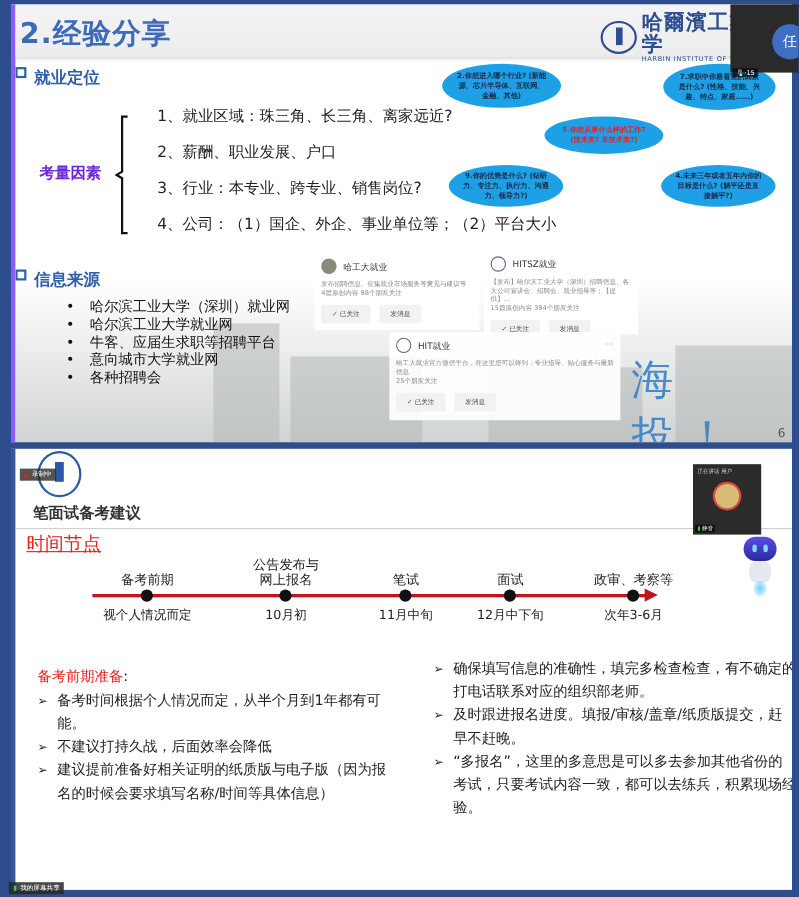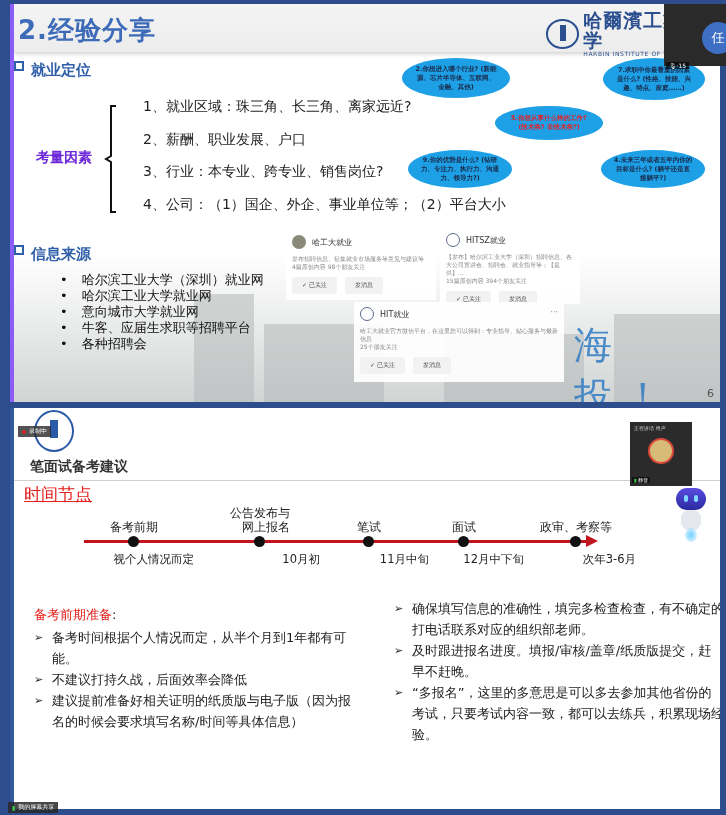--- a/index.html
+++ b/index.html
@@ -60,21 +60,21 @@
   .s2-logo::after { content: ""; position: absolute; left: 14px; top: 8px; width: 8px; height: 18px; background: #2b5aa8; }
   .rec-badge { position: absolute; left: 4px; top: 18px; background: rgba(40,40,40,0.8); color: #fff; font-size: 6px; padding: 1px 4px; display: flex; align-items: center; gap: 3px; }
   .rec-dot { width: 4px; height: 4px; background: #e02020; border-radius: 50%; }
   .s2-title { position: absolute; left: 16px; top: 50px; font-size: 14px; font-weight: bold; color: #333; }
   .s2-divider { position: absolute; left: 0; top: 72px; width: 100%; height: 1px; background: #cfcfcf; }
   .s2-subtitle { position: absolute; left: 10px; top: 75px; font-size: 17px; color: #e3201c; text-decoration: underline; }
 
   .timeline { position: absolute; left: 70px; top: 98px; width: 520px; height: 70px; }
   .tl-line { position: absolute; left: 0; top: 34px; width: 505px; height: 3px; background: #c0141e; }
   .tl-arrow { position: absolute; left: 502px; top: 29px; width: 0; height: 0; border-left: 12px solid #c0141e; border-top: 6.5px solid transparent; border-bottom: 6.5px solid transparent; }
-  .tl-node { position: absolute; top: 0; width: 120px; margin-left: -60px; text-align: right; }
+  .tl-node { position: absolute; top: 0; width: 120px; margin-left: -60px; text-align: center; }
   .tl-top { height: 28px; display: flex; align-items: flex-end; justify-content: center; font-size: 12px; color: #222; line-height: 14px; }
   .tl-dot { position: absolute; left: 54px; top: 30px; width: 11px; height: 11px; background: #111; border-radius: 50%; }
   .tl-bottom { position: absolute; top: 46px; width: 120px; font-size: 11.5px; color: #222; }
 
   .prep { position: absolute; left: 20px; top: 198px; width: 320px; }
   .notes { position: absolute; left: 380px; top: 190px; width: 330px; }
   .blk-title { font-size: 13px; color: #e3201c; margin-bottom: 3px; }
   .blk-title span.colon { color: #222; }
   .blk-item { font-size: 13px; color: #222; line-height: 21px; display: flex; }
   .blk-item .mark { width: 18px; flex-shrink: 0; font-size: 11px; }
@@ -146,24 +146,24 @@
     </div>
 
     <ul class="info-list">
       <li>
           <span>哈尔滨工业大学（深圳）就业网</span>
         </li>
       <li>
           <span>哈尔滨工业大学就业网</span>
         </li>
       <li>
+          <span>牛客、应届生求职等招聘平台</span>
+        </li>
+      <li>
           <span>意向城市大学就业网</span>
-        </li>
-      <li>
-          <span>牛客、应届生求职等招聘平台</span>
         </li>
       <li>
           <span>各种招聘会</span>
         </li>
     </ul>
 
     <div class="wx-card" style="left:272px;top:226px;width:150px;height:70px;">
       <div class="wx-title-row">
           <span class="wx-avatar"></span>
           <span>哈工大就业</span>

